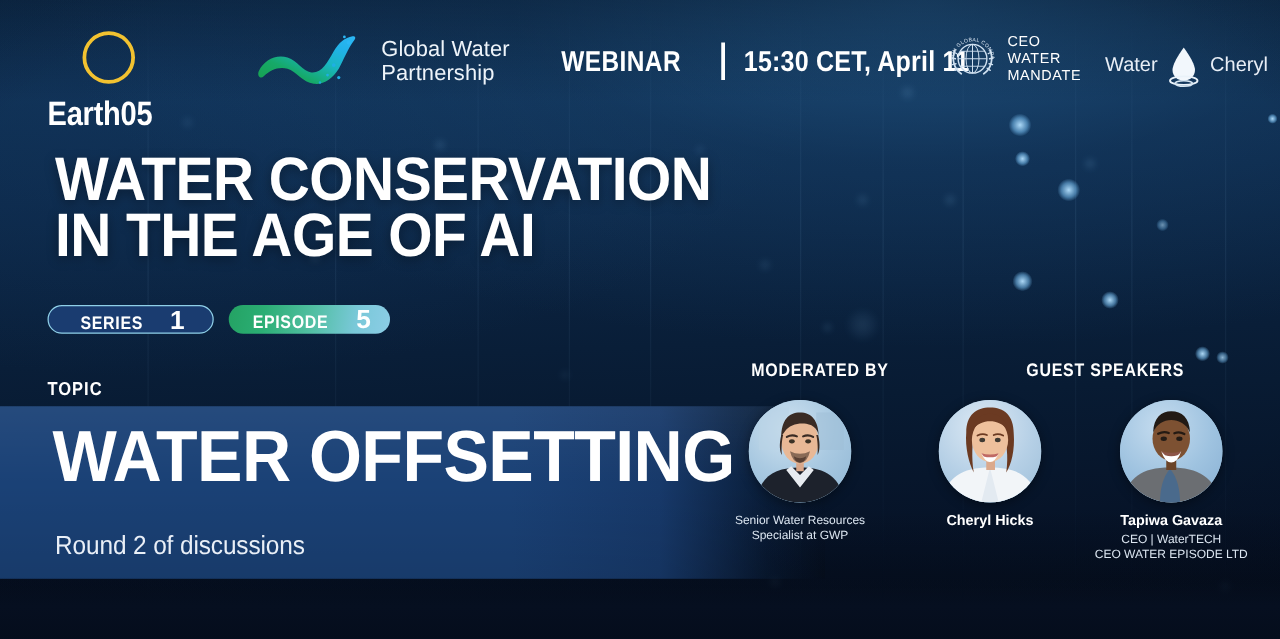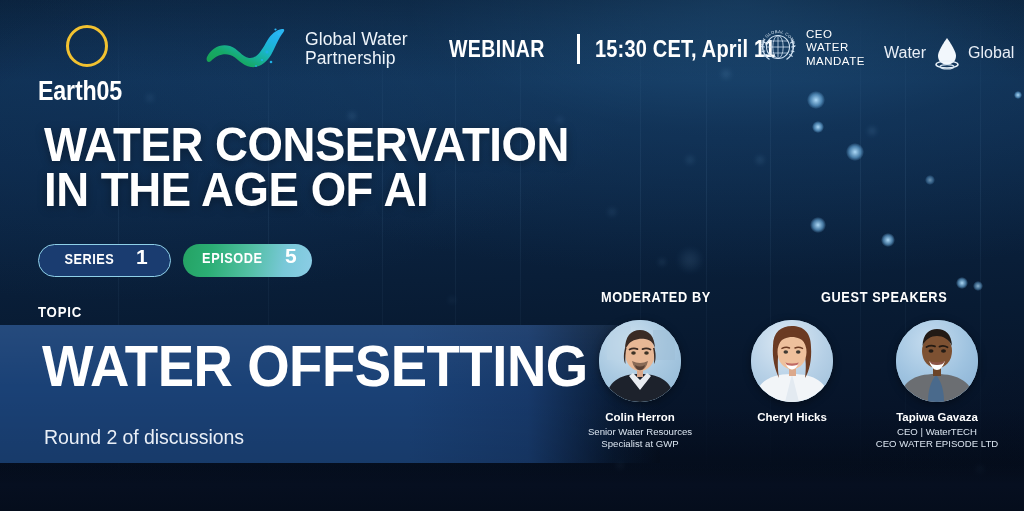--- a/index.html
+++ b/index.html
@@ -98,21 +98,21 @@
     font-size:49px; font-weight:700; line-height:.92;
     letter-spacing:-0.5px;
     transform:scaleX(.93); transform-origin:left top;
     text-shadow:0 2px 10px rgba(0,0,0,.35);
   }
   .title-l2 { display:block; }
 
   
   .badges { position:absolute; left:38px; top:244px; display:flex; gap:12px; }
   .badge {
-    height:33px; border-radius:17px;
+    height:23px; border-radius:17px;
     display:flex; align-items:baseline; justify-content:center; gap:18px;
     color:#fff;
   }
   .badge-series {
     width:133px; background:#1a3c70;
     border:1.5px solid #8fd0e8;
   }
   .badge-episode {
     width:129px;
     background:linear-gradient(100deg, #24a263 0%, #2bae74 22%, #52bfa3 52%, #79c8d8 78%, #8ccde6 100%);
@@ -289,21 +289,21 @@
       </div>
     </div>
 
     <div class="logo-offsets">
       <div class="offsets-word">Water</div>
       <svg width="30" height="40" viewBox="0 0 30 40">
         <path d="M15 5 C15 5 24 17 24 23 C24 28 20 31.5 15 31.5 C10 31.5 6 28 6 23 C6 17 15 5 15 5 Z" fill="#f2f7fc"></path>
         <ellipse cx="15" cy="31.5" rx="11" ry="3.4" fill="none" stroke="#eaf2f9" stroke-width="1.5"></ellipse>
         <ellipse cx="15" cy="33.8" rx="7" ry="2.2" fill="none" stroke="#d7e6f2" stroke-width="1.2"></ellipse>
       </svg>
-      <div class="offsets-word">Global</div>
+      <div class="offsets-word">Cheryl</div>
     </div>
   </div>
 
   <div class="title">
     <span>WATER CONSERVATION</span>
     <span class="title-l2">IN THE AGE OF AI</span>
   </div>
 
   <div class="badges">
     <div class="badge badge-series">
@@ -339,21 +339,20 @@
         <path d="M26 30 C26 16 32 10 41 10 C50 10 56 16 56 30 C56 24 52 20 46 19 C40 18 32 20 29 25 C27.5 27 26.5 28.5 26 30 Z" fill="#3a2b24"></path>
         <path d="M26 28 C24 36 25 42 26.5 44 C26 38 26.5 32 27.5 28 Z" fill="#3a2b24"></path>
         <path d="M55.5 28 C57.5 36 56.5 42 55 44 C55.5 38 55 32 54 28 Z" fill="#3a2b24"></path>
         <ellipse cx="34.5" cy="33" rx="2.3" ry="1.7" fill="#3c3226"></ellipse>
         <ellipse cx="47.5" cy="33" rx="2.3" ry="1.7" fill="#3c3226"></ellipse>
         <path d="M30.5 29.5 q4 -2.2 8 -.4 M43.5 29.1 q4 -1.8 8 .4" stroke="#3a2b24" stroke-width="1.7" fill="none" stroke-linecap="round"></path>
         <path d="M36 45 q5 3 10 0 q-1 5 -5 5 q-4 0 -5 -5 Z" fill="#5a4034" opacity=".85"></path>
         <path d="M33 41 q8 4 16 0 q-2 9 -8 9.5 q-6 -.5 -8 -9.5 Z" fill="#4a362c" opacity=".6"></path>
       </svg>
     </div>
-    <div class="sp-name">Colin Herron</div>
     <div class="sp-role">
       <div>Senior Water Resources</div>
       <div>Specialist at GWP</div>
     </div>
   </div>
 
   <div class="speaker" style="left:712px; top:320px;">
     <div class="sp-photo">
       <div class="p-bg b"></div>
       <svg viewBox="0 0 82 82" width="82" height="82" style="position:absolute;inset:0;">

